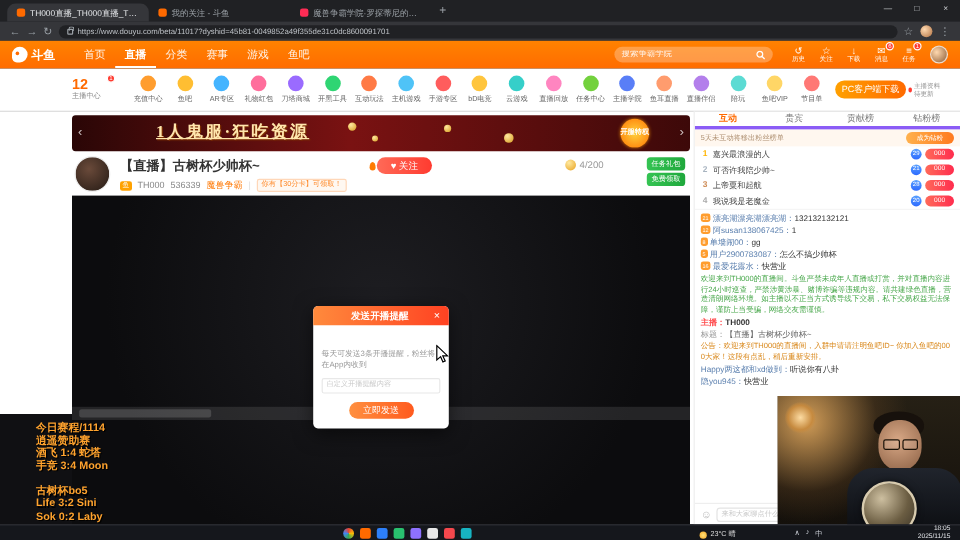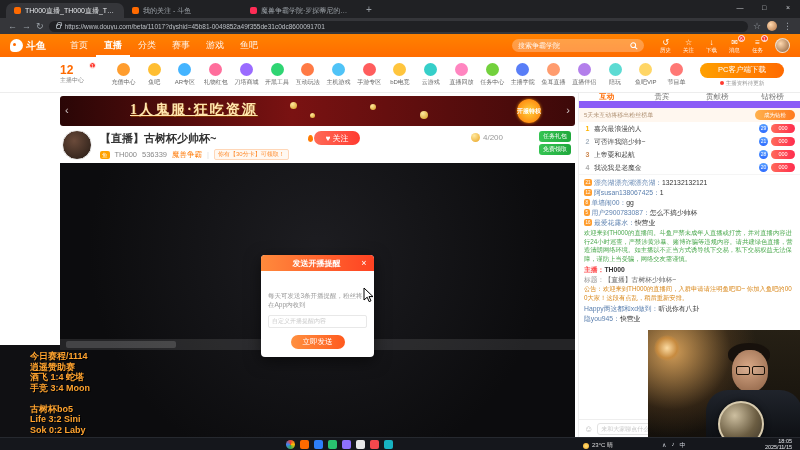--- a/index.html
+++ b/index.html
@@ -47,21 +47,21 @@
   
   .subnav { position:absolute; top:57px; left:0; right:0; height:36px; background:#fff; border-bottom:1px solid #ededed; display:flex; align-items:center; padding:0 12px 0 60px; z-index:4; }
   .anchorblk { width:44px; position:relative; flex:none; }
   .anchorblk .num { color:#ff6a00; font-size:12px; font-weight:bold; line-height:12px; }
   .anchorblk .lbl { font-size:6px; color:#888; }
   .anchorblk .rbadge { right:8px; top:-2px; }
   .catlist { display:flex; flex:1; justify-content:space-between; padding:0 6px; min-width:0; }
   .cat { width:27px; display:flex; flex-direction:column; align-items:center; gap:2px; flex:none; }
   .cat .ic { width:13px; height:13px; border-radius:50%; }
   .cat .cl { font-size:6px; color:#666; white-space:nowrap; }
-  .dl-col { width:92px; flex:none; display:flex; flex-direction:column; align-items:center; gap:2px; }
+  .dl-col { width:92px; flex:none; display:flex; flex-direction:row; align-items:center; gap:2px; }
   .dlbtn { width:84px; height:15px; border-radius:8px; background:linear-gradient(90deg,#ffa000,#ff6a00); color:#fff; font-size:7.5px; display:flex; align-items:center; justify-content:center; }
   .dlnote { font-size:5.5px; color:#999; display:flex; gap:2px; align-items:center; }
   .reddot { width:4px; height:4px; border-radius:50%; background:#ff3b30; }
 
   
   .page { position:absolute; top:93px; left:0; right:0; bottom:13px; background:#fff; }
   .darkfoot { position:absolute; left:0; top:345px; width:60px; height:92px; background:#101013; }
 
   
   .banner { position:absolute; left:60px; top:96px; width:515px; height:30px; border-radius:3px; background:linear-gradient(90deg,#2a0606,#7a1212 45%,#3d0909); overflow:hidden; }
@@ -104,21 +104,21 @@
   .mbody { padding:20px 7px 8px; }
   .mdesc { font-size:6.5px; color:#999; line-height:9px; }
   .minput { margin-top:5px; width:100%; height:13px; border:1px solid #e8e8e8; border-radius:2px; font-size:6px; padding:0 3px; color:#666; outline:none; }
   .minput::placeholder { color:#c9c9c9; }
   .mbtn { margin:7px auto 0; width:54px; height:14px; border-radius:7px; background:linear-gradient(90deg,#ff9040,#ff5a1e); color:#fff; font-size:7.5px; display:flex; align-items:center; justify-content:center; }
 
   .cursor { position:absolute; left:362px; top:287px; z-index:90; }
 
   
   .sidebar { position:absolute; left:578px; top:93px; width:222px; height:344px; background:#fff; border-left:1px solid #eee; overflow:hidden; }
-  .stabs { height:15px; display:flex; align-items:center; border-bottom:7px solid #8b5cf6; }
+  .stabs { height:15px; display:flex; align-items:center; border-bottom:3px solid #8b5cf6; }
   .stab { flex:1; text-align:center; font-size:7.5px; color:#777; }
   .stab.on { color:#ff6a00; font-weight:bold; }
   .fansrow { height:14px; background:#fff7ef; display:flex; align-items:center; padding:0 5px; gap:4px; }
   .fnote { font-size:6px; color:#b09274; flex:1; white-space:nowrap; overflow:hidden; }
   .fbtn { width:40px; height:10px; border-radius:5px; background:linear-gradient(90deg,#ffb14d,#ff7a1e); color:#fff; font-size:5.5px; display:flex; align-items:center; justify-content:center; flex:none; }
   .rrow { height:13px; display:flex; align-items:center; padding:0 5px; gap:3px; }
   .rnum { width:7px; font-size:7px; font-weight:bold; text-align:center; flex:none; }
   .n1{color:#ffb400}.n2{color:#a8b4c0}.n3{color:#cd8a54}.n4{color:#aaa}
   .rname { flex:1; font-size:6.8px; color:#444; white-space:nowrap; overflow:hidden; }
   .rlvl { min-width:9px; height:9px; border-radius:50%; background:linear-gradient(#58a0ff,#2e6bff); color:#fff; font-size:5px; line-height:9px; text-align:center; flex:none; }

